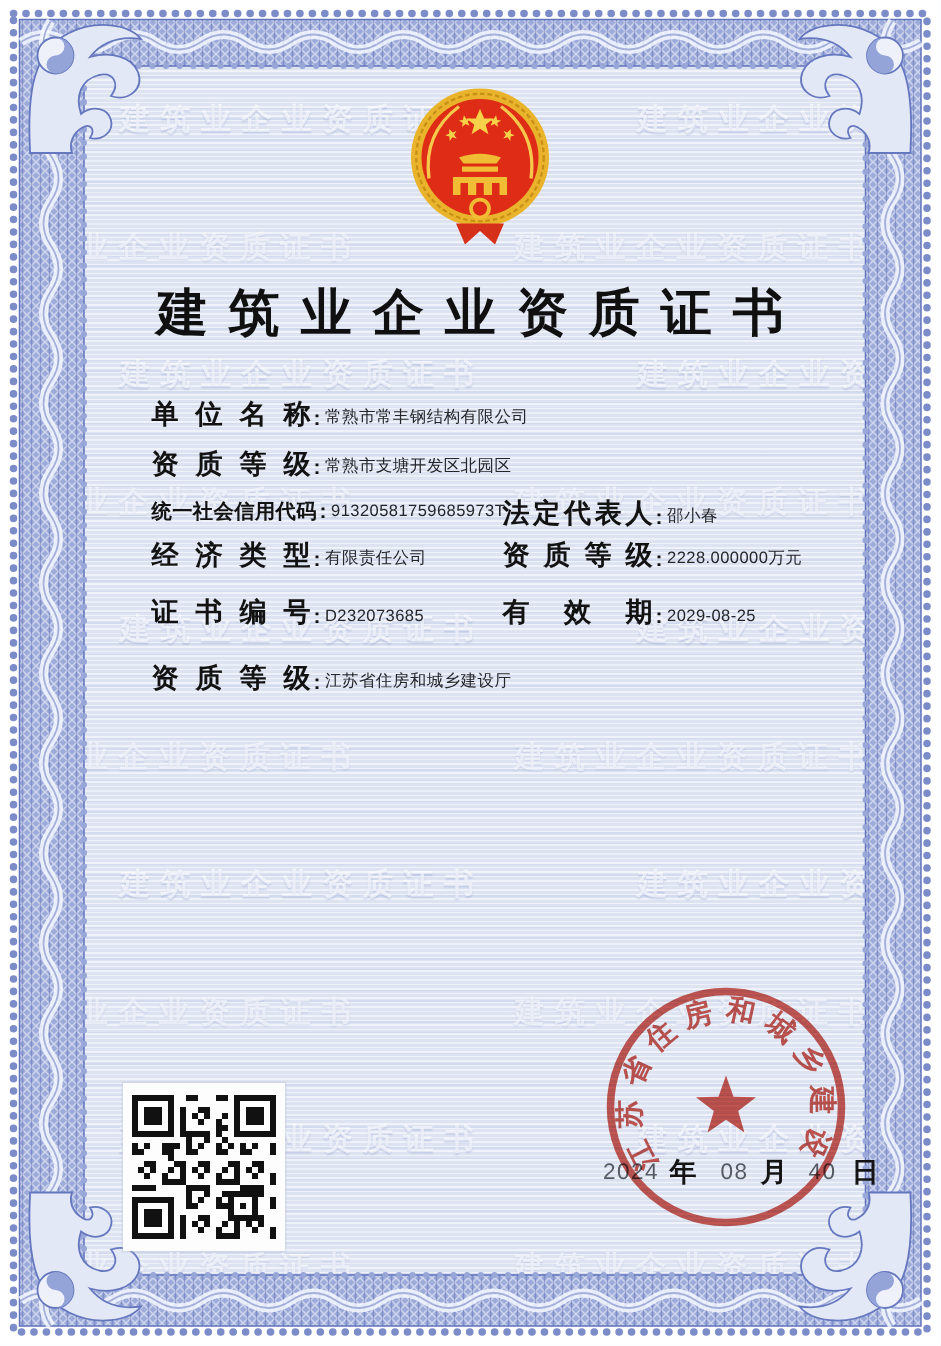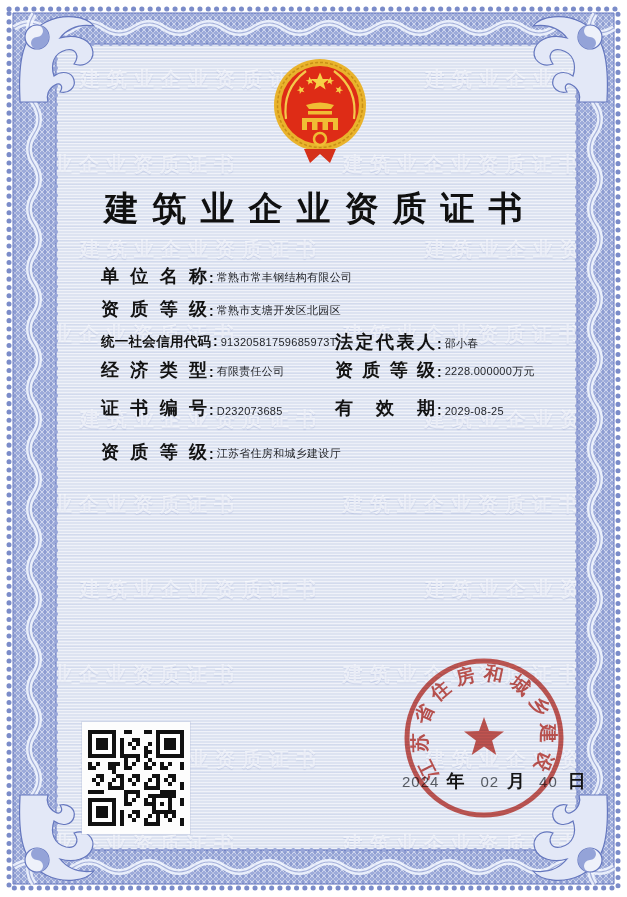--- a/index.html
+++ b/index.html
@@ -361,21 +361,21 @@
         <rect x="64" y="64" width="20" height="20" fill="#111"></rect>
         <rect x="68" y="68" width="12" height="12" fill="#fff"></rect>
         <rect x="72" y="72" width="4" height="4" fill="#111"></rect>
       </svg>
   </div>
 
 
   <div class="dateline">
     <span class="dnum">2024</span>
     <span class="dunit m1">年</span>
-    <span class="dnum">02</span>
+    <span class="dnum">08</span>
     <span class="dunit m2">月</span>
     <span class="dnum">40</span>
     <span class="dunit m3">日</span>
   </div>
 
   <svg class="seal" width="172" height="172" viewBox="0 0 172 172">
     <defs>
       <path id="arc" d="M45,127 A58,58 0 1 1 127,127" fill="none"></path>
     </defs>
     <circle cx="86" cy="86" r="77" fill="none" stroke="#c43a31" stroke-width="5" opacity=".9"></circle>

